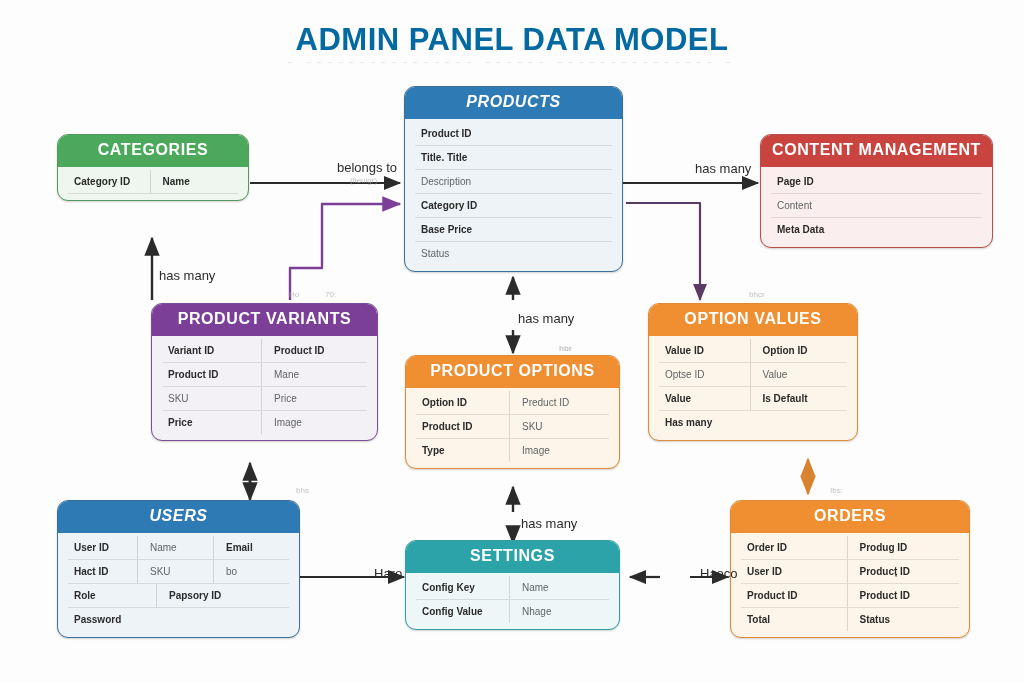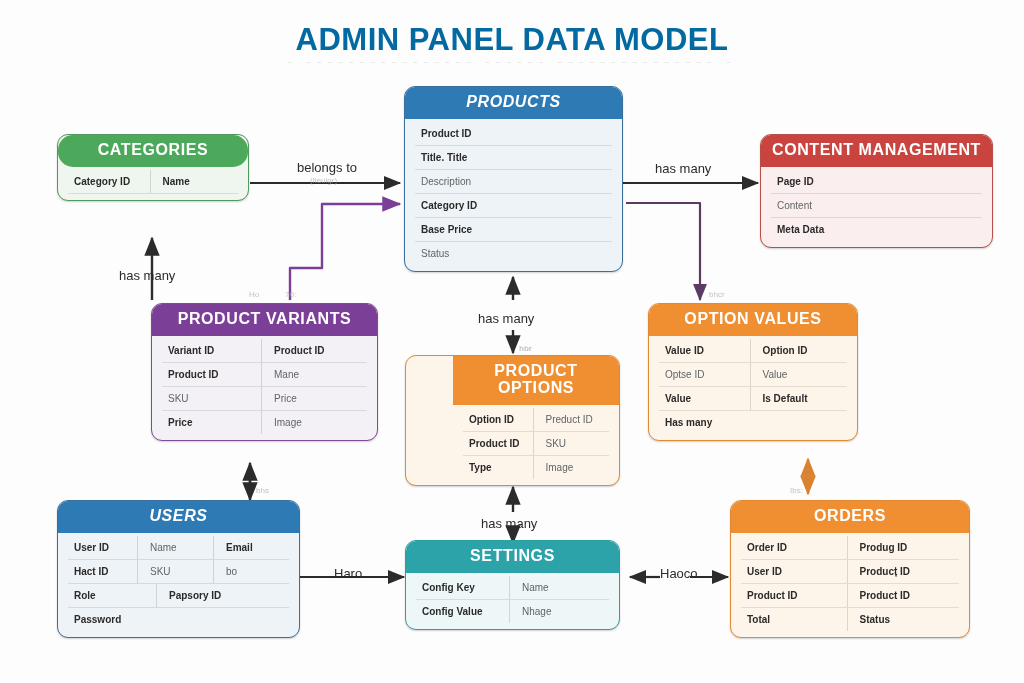--- a/index.html
+++ b/index.html
@@ -101,38 +101,39 @@
     left: -4px;
     top: 13px;
     width: 2px; height: 2px;
     background: #9aa0a3;
     border-radius: 50%;
   }
 
   
   .e-blue   .hdr { background: #2e7ab5; font-style: italic; }
   .e-blue        { background: #eef3f7; border-color: #3c6f99; }
-  .e-green  .hdr { background: #4ca85b; border-radius: 15px; }
+  .e-green  .hdr { background: #4ca85b; }
   .e-green       { background: #eef6ef; border-color: #4f9a5c; }
   .e-red    .hdr { background: #c9443e; }
   .e-red         { background: #fbeeee; border-color: #b8504a; }
   .e-purple .hdr { background: #7b3f98; }
   .e-purple      { background: #f4f1f6; border-color: #7d4b97; }
   .e-orange .hdr { background: #ef8f31; }
   .e-orange      { background: #fdf5ea; border-color: #e08b33; }
   .e-teal   .hdr { background: #2ba3a8; }
   .e-teal        { background: #eef7f7; border-color: #2f9ea3; }
 
   
   .edge-label {
     position: absolute;
     font-size: 13px;
     color: #2b2b2b;
     white-space: nowrap;
     background: transparent;
+    margin-left: 40px;
   }
   .edge-label.ghost {
     font-size: 8px;
     color: #a9a9a9;
     opacity: 0.7;
     filter: blur(0.5px);
   }
 </style>
 </head>
 <body>
@@ -253,21 +254,21 @@
         <div class="cell dim bullet">SKU</div>
         <div class="cell dim sep">Price</div>
       </div>
       <div class="row last">
         <div class="cell b bullet">Price</div>
         <div class="cell dim sep">Image</div>
       </div>
     </div>
   </div>
 
-  <div class="entity e-orange" style="left:405px; top:355px; width:215px;padding-left:47px;">
+  <div class="entity e-orange" style="left:405px; top:355px; width:215px;">
     <div class="hdr">PRODUCT OPTIONS</div>
     <div class="rows">
       <div class="row">
         <div class="cell b bullet">Option ID</div>
         <div class="cell dim sep">Preduct ID</div>
       </div>
       <div class="row">
         <div class="cell b bullet">Product ID</div>
         <div class="cell dim sep">SKU</div>
       </div>

